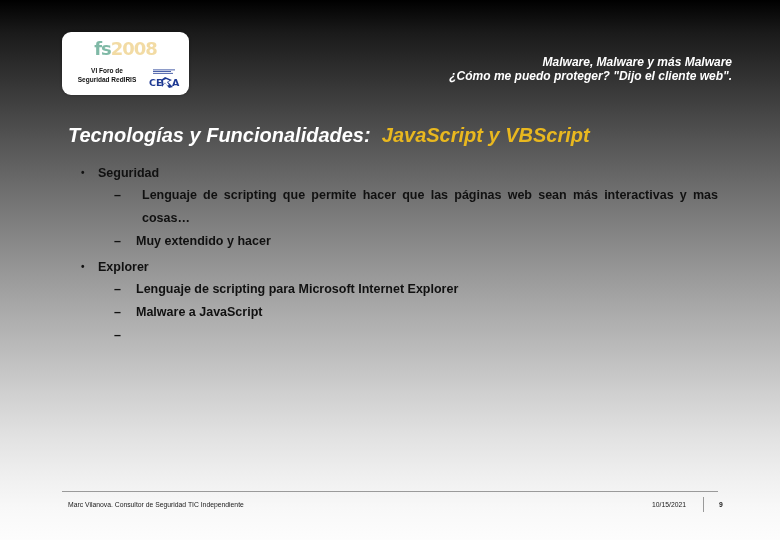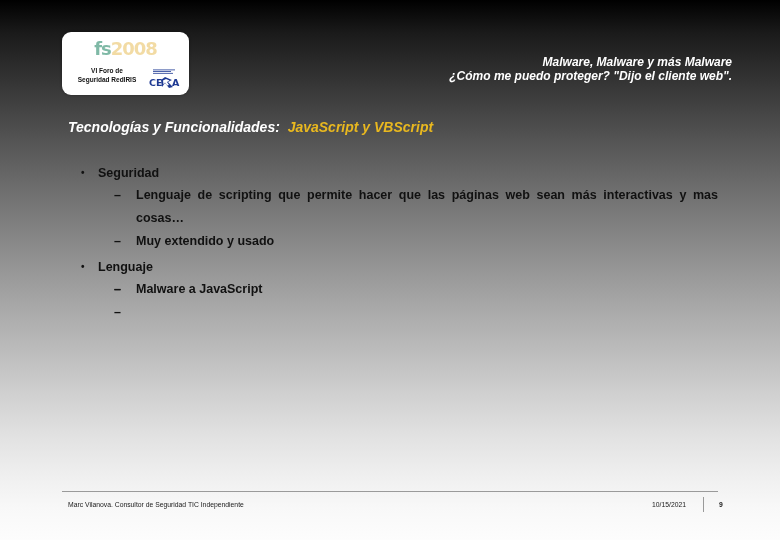--- a/index.html
+++ b/index.html
@@ -95,25 +95,25 @@
     font-size: 12px;
     line-height: 14px;
     color: #ffffff;
     white-space: nowrap;
   }
 
   
   #slide-title {
     position: absolute;
     left: 68px;
-    top: 116px;
+    top: 124px;
     font-family: "Liberation Sans", sans-serif;
     font-style: italic;
     font-weight: bold;
-    font-size: 14px;
+    font-size: 20px;
     line-height: 22px;
     white-space: nowrap;
   }
   #slide-title .t-main { color: #ffffff; }
   #slide-title .t-accent { color: #e9b81f; }
 
   
   #body-content {
     position: absolute;
     left: 78px;
@@ -154,20 +154,21 @@
     left: 0;
     top: 0;
     font-size: 12.5px;
     line-height: 23px;
     color: #111111;
   }
   .lvl2.justify > .text {
     display: block;
     text-align: justify;
     text-align-last: left;
+    margin-left: 6px;
   }
 
   .gap-after { margin-bottom: 3px; }
 
   
   #footer-rule {
     position: absolute;
     left: 62px;
     top: 491px;
     width: 656px;
@@ -259,30 +260,31 @@
       <span class="text">Seguridad</span>
     </div>
 
     <div class="lvl2 justify">
       <span class="marker">–</span>
       <span class="text">Lenguaje de scripting que permite hacer que las páginas web sean más interactivas y mas cosas…</span>
     </div>
 
     <div class="lvl2 gap-after">
       <span class="marker">–</span>
-      <span class="text">Muy extendido y usado</span>
+      <span class="text">Muy extendido y hacer</span>
     </div>
 
     <div class="lvl1">
       <span class="marker">•</span>
-      <span class="text">Lenguaje</span>
+      <span class="text">Explorer</span>
     </div>
 
     <div class="lvl2">
       <span class="marker">–</span>
+      <span class="text">Lenguaje de scripting para Microsoft Internet Explorer</span>
     </div>
 
     <div class="lvl2">
       <span class="marker">–</span>
       <span class="text">Malware a JavaScript</span>
     </div>
 
     <div class="lvl2">
       <span class="marker">–</span>
     </div>

